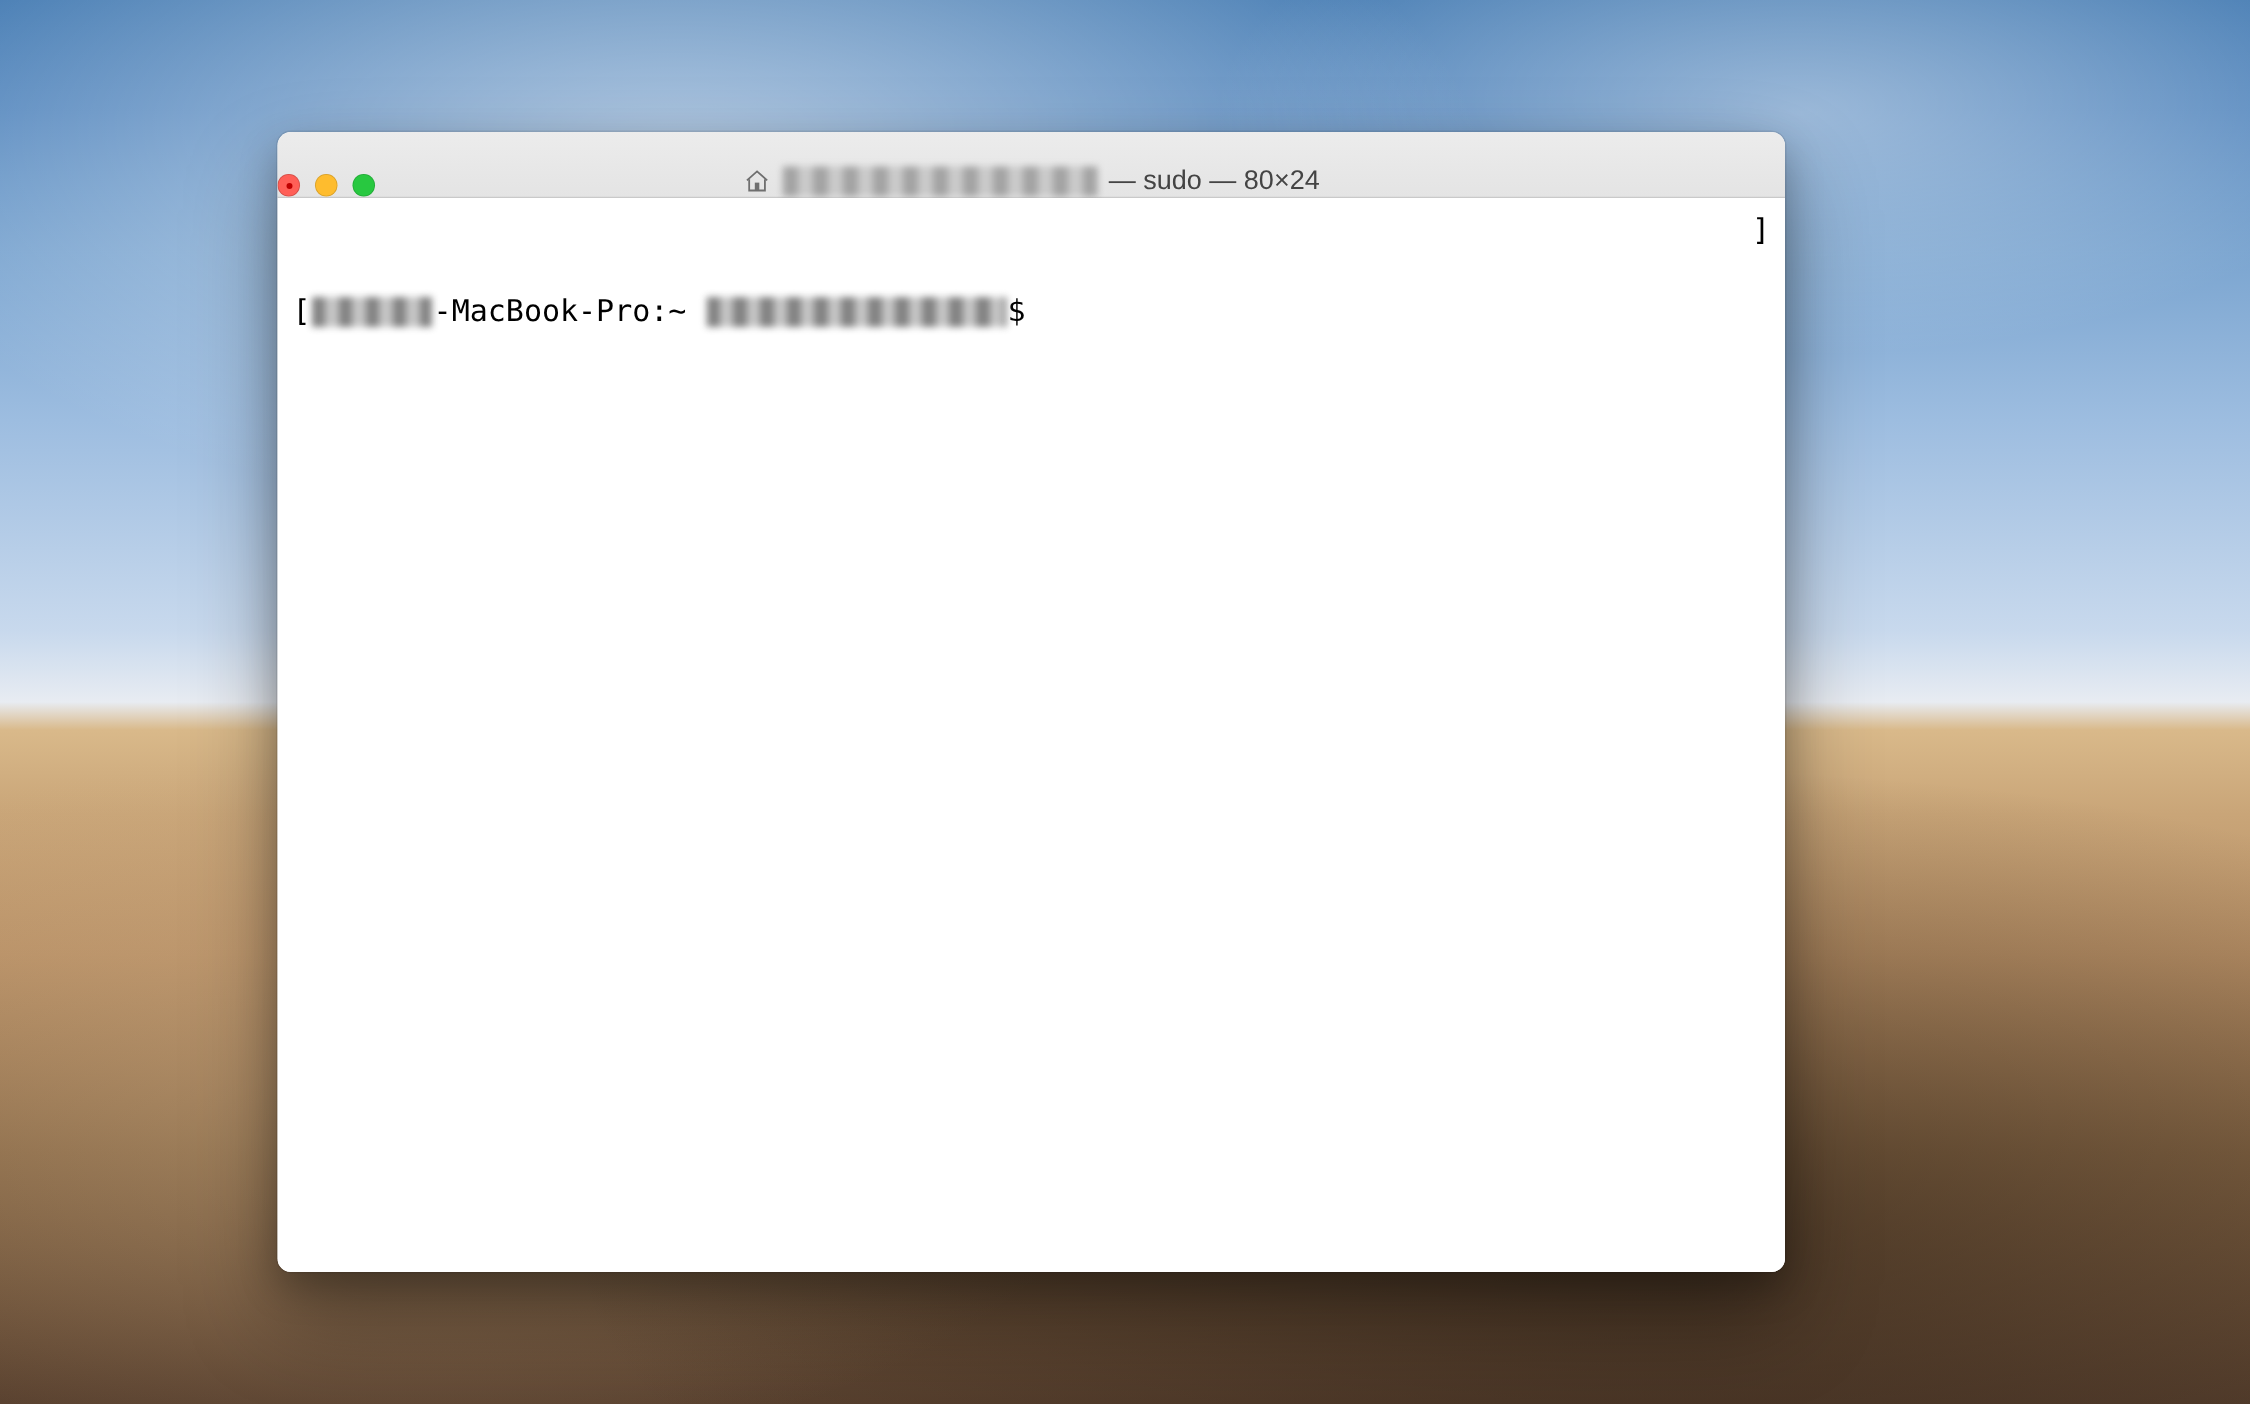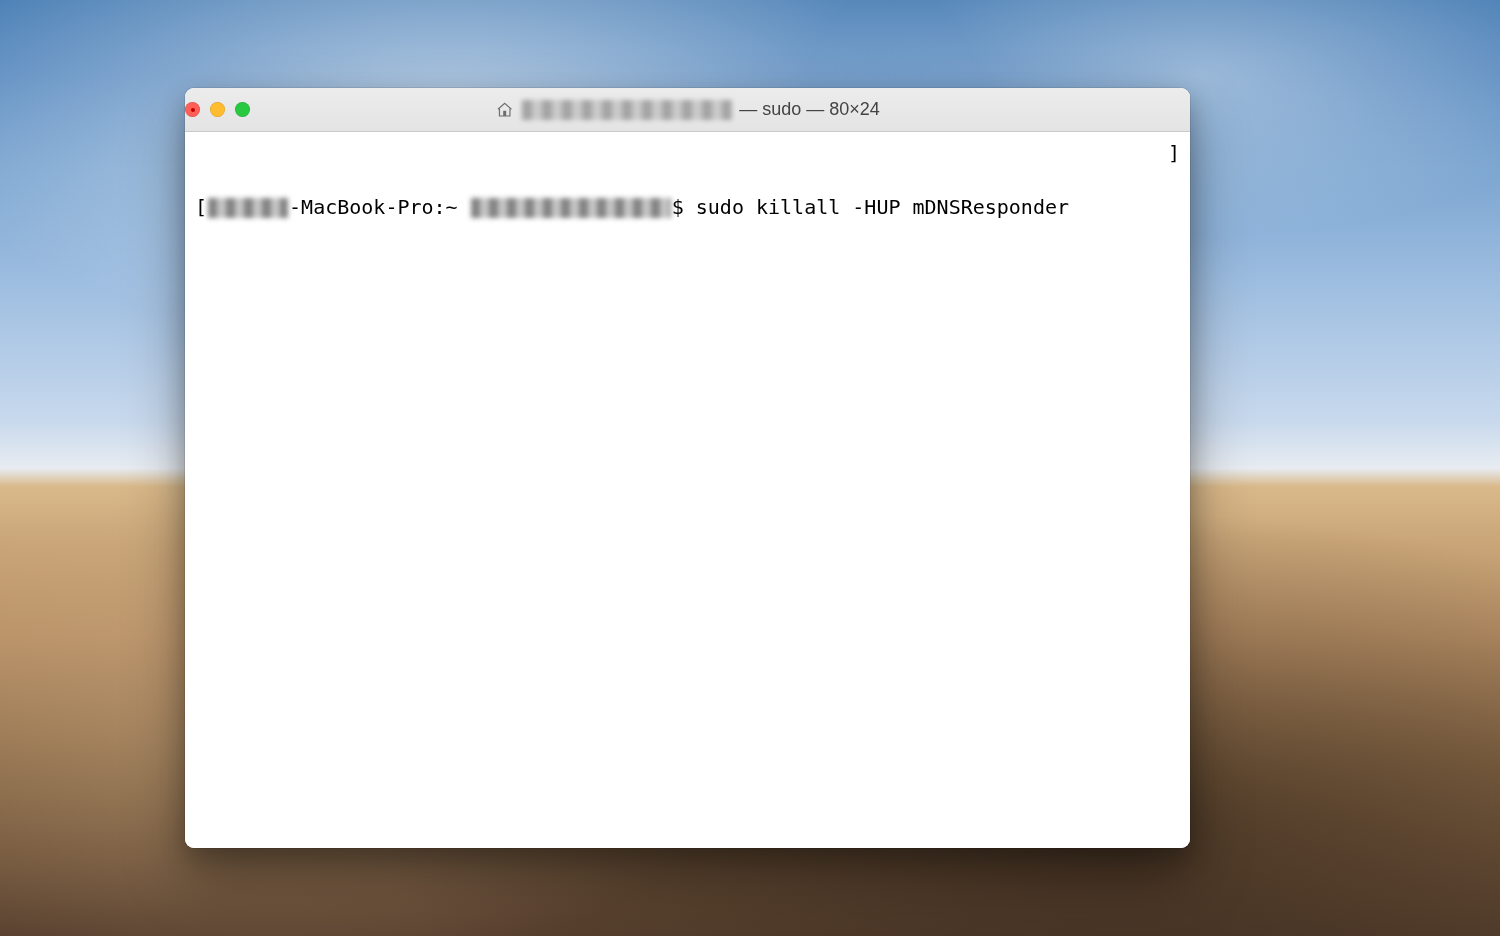--- a/index.html
+++ b/index.html
@@ -53,21 +53,21 @@
       overflow: hidden;
       display: flex;
       flex-direction: column;
       z-index: 10;
     }
     .titlebar {
       height: 44px;
       background: linear-gradient(180deg, #ececec 0%, #e4e4e4 100%);
       border-bottom: 1px solid #c9c9c9;
       display: flex;
-      align-items: center;
+      align-items: flex-end;
       padding: 0 0;
       position: relative;
     }
     .traffic-lights {
       display: flex;
       gap: 10px;
       align-items: center;
     }
     .tl {
       width: 15px;
@@ -181,17 +181,17 @@
           <rect x="10" y="13" width="4" height="7" fill="#6f6f6f" stroke="none"></rect>
         </svg>
       </span>
       <span class="title-blur"></span>
       <span> — sudo — 80×24</span>
     </div>
   </div>
 
   <div class="terminal-body">
     <span class="line line1">
-      <span class="lbracket">[</span><span class="blur-span blur-a"></span><span>-MacBook-Pro:~ </span><span class="blur-span blur-b"></span><span>$ </span><span>sudo killall -HUP mDNSResponder</span>
+      <span class="lbracket">[</span><span class="blur-span blur-a"></span><span>-MacBook-Pro:~ </span><span class="blur-span blur-b"></span><span>$ </span>
     </span>
     <span class="rbracket rbracket-pos">]</span>
   </div>
 </div>
 
 </body></html>

